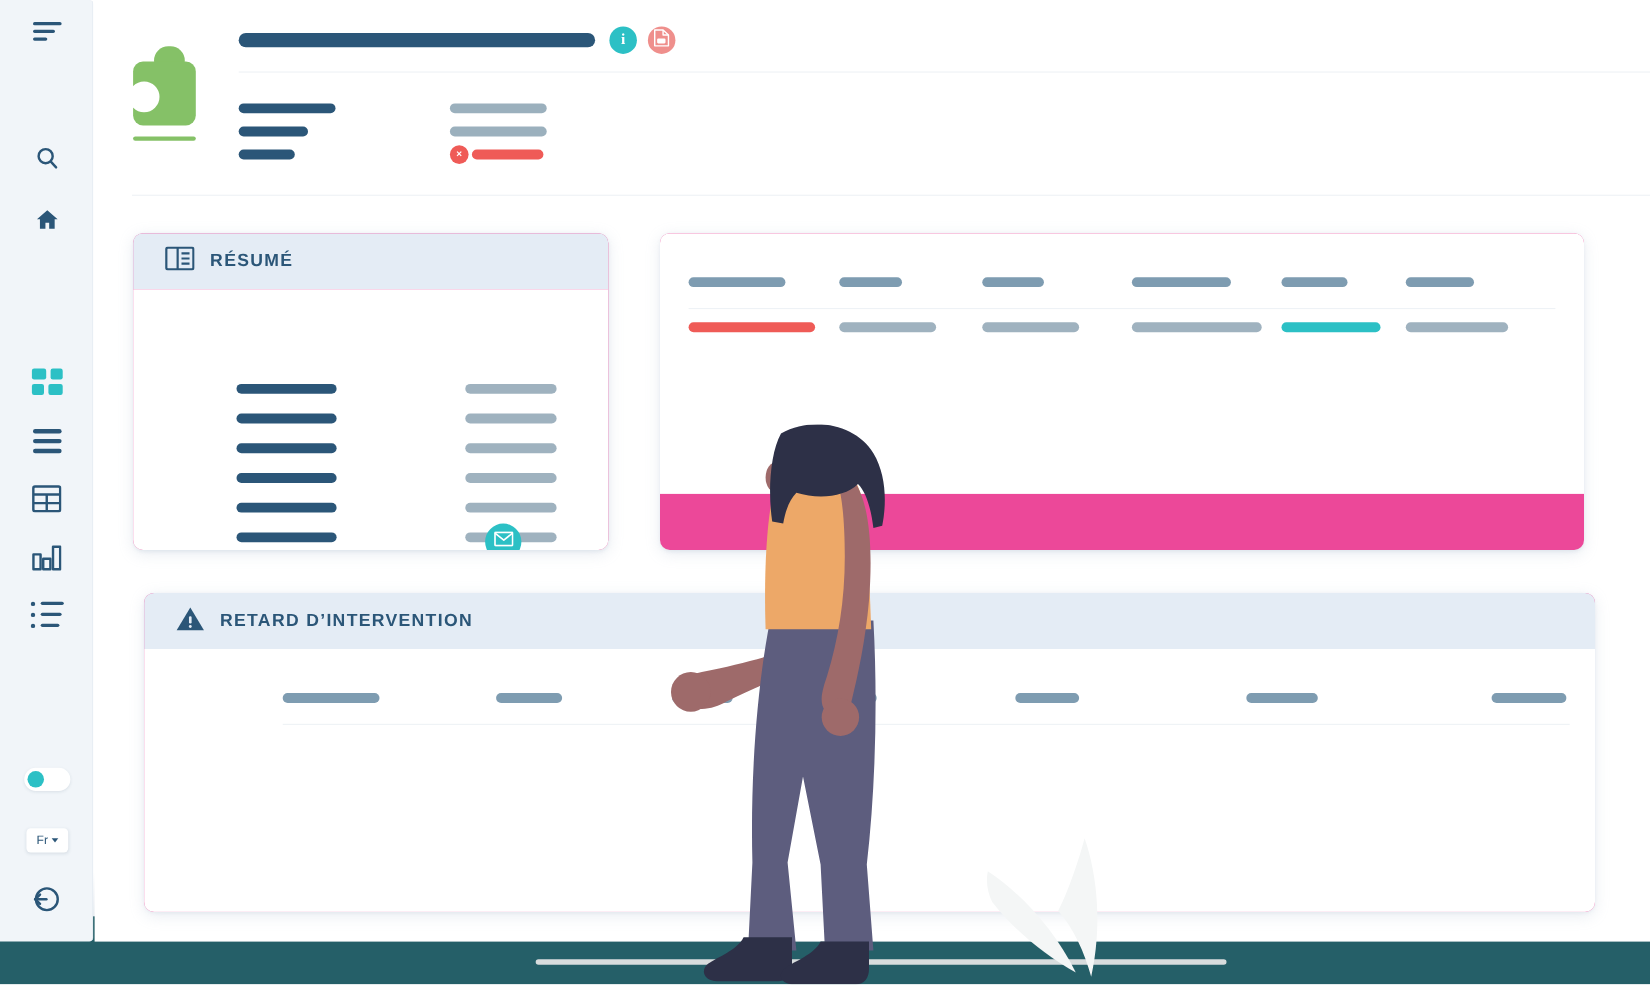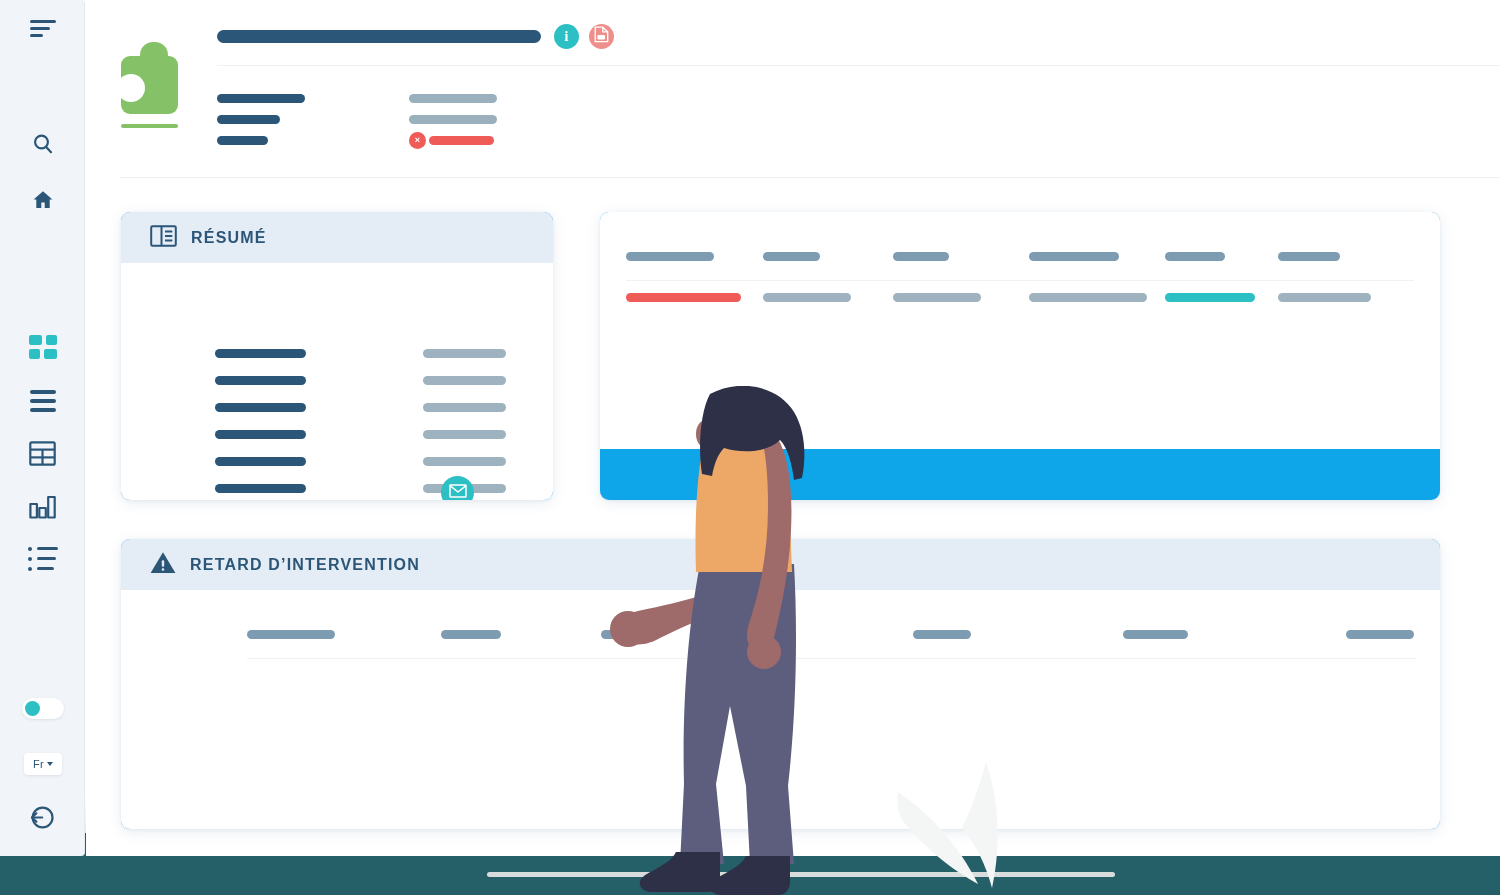--- a/index.html
+++ b/index.html
@@ -175,21 +175,21 @@
     width: 25px; height: 25px; border-radius: 50%;
     display: flex; align-items: center; justify-content: center;
     cursor: pointer;
   }
   .round-btn.info { background: #2cc0c5; color: #fff; font-size: 14px; font-weight: bold; font-family: "Liberation Serif", serif; }
   .round-btn.pdf { background: #ef8f8c; color: #fff; }
 
   
   .card {
     position: absolute;
-    background: #0ea5e9;
+    background: #ec4899;
     border-radius: 9px;
     box-shadow: 0 3px 14px rgba(145,165,190,.20), 0 1px 3px rgba(145,165,190,.14);
     overflow: hidden;
   }
   .card-head {
     height: 51px;
     background: #e4ecf5;
     display: flex; align-items: center;
     padding-left: 29px;
     gap: 14px;
@@ -197,21 +197,21 @@
   .card-title {
     color: #2b5678;
     font-size: 16px;
     font-weight: bold;
     letter-spacing: 1.2px;
   }
   .card-body { position: relative; background: #fff; }
 
   #card-resume { left: 35px; top: 212px; width: 432px; height: 288px; }
   #card-anom   { left: 514px; top: 212px; width: 840px; height: 288px; }
-  #card-retard { left: 35px; top: 539px; width: 1319px; height: 290px; text-align: right; }
+  #card-retard { left: 45px; top: 539px; width: 1319px; height: 290px; text-align: right; }
 
   
   .res-rows { position: absolute; left: 94px; top: 81px; }
   .res-row { position: relative; height: 27px; }
   .res-row .lbl { position: absolute; left: 0; top: 5px; height: 9px; width: 91px; background: #2b5678; border-radius: 5px; }
   .res-row .val { position: absolute; left: 208px; top: 5px; height: 9px; width: 83px; background: #9fb2bf; border-radius: 5px; }
   .mail-btn {
     position: absolute; left: 320px; top: 213px;
     width: 33px; height: 33px; border-radius: 50%;
     background: #2cc0c5;

